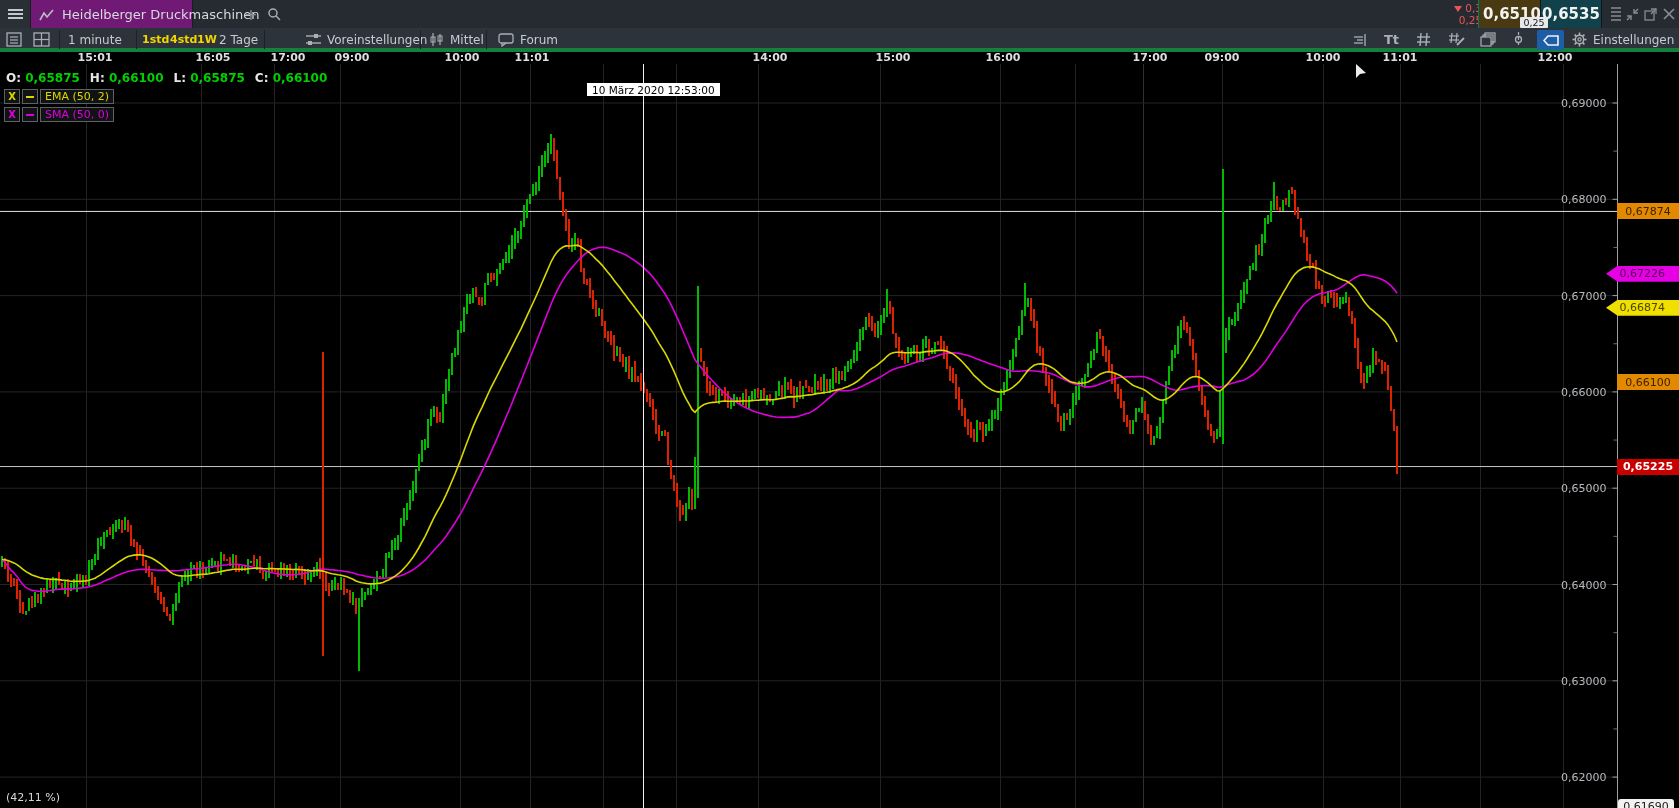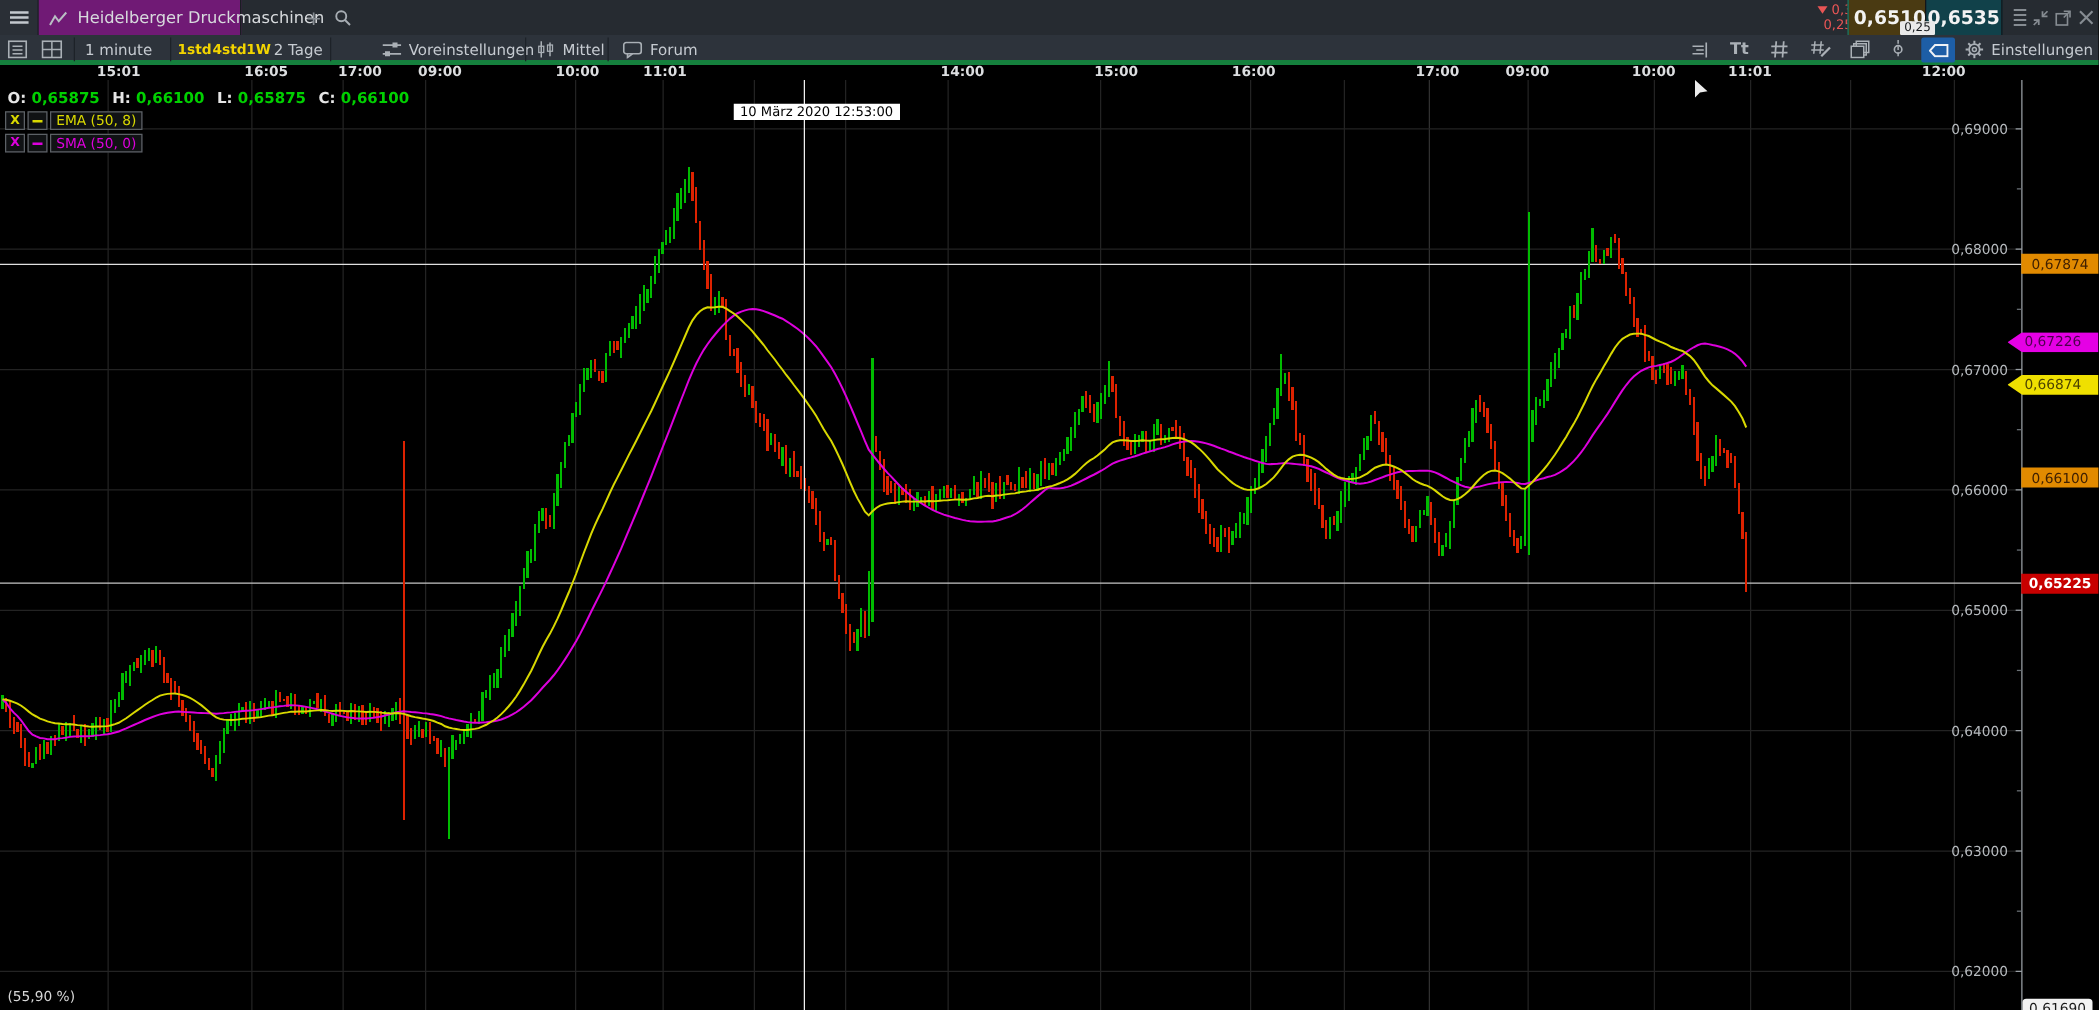--- a/index.html
+++ b/index.html
@@ -372,21 +372,21 @@
 
   <div class="ohlc">
     <span>O:</span> <span class="v">0,65875</span><span>H:</span> <span class="v">0,66100</span><span>L:</span> <span class="v">0,65875</span><span>C:</span> <span class="v">0,66100</span>
   </div>
 
   <div class="ind-row" style="top:89px">
     <span class="ind-box" id="ema-x" style="color: rgb(216, 216, 0);">X</span>
     <span class="ind-box" id="ema-dash" style="color: rgb(216, 216, 0);">
         <span class="dash"></span>
       </span>
-    <span class="ind-name" id="ema-name" style="color: rgb(216, 216, 0);">EMA (50, 8)</span>
+    <span class="ind-name" id="ema-name" style="color: rgb(216, 216, 0);">EMA (50, 2)</span>
   </div>
   <div class="ind-row" style="top:107px">
     <span class="ind-box" id="sma-x" style="color: rgb(221, 0, 221);">X</span>
     <span class="ind-box" id="sma-dash" style="color: rgb(221, 0, 221);">
         <span class="dash"></span>
       </span>
     <span class="ind-name" id="sma-name" style="color: rgb(221, 0, 221);">SMA (50, 0)</span>
   </div>
 
   <div id="plabels">
@@ -401,14 +401,14 @@
     </div>
   <div id="pbadges">
       <div class="badge" style="background: rgb(225, 138, 0); color: rgb(64, 32, 0); top: 203.434px;">0,67874</div>
       <div class="badge arrow" style="background: rgb(229, 0, 229); color: rgb(77, 0, 77); top: 265.836px;">0,67226</div>
       <div class="badge arrow" style="background: rgb(239, 224, 0); color: rgb(77, 67, 0); top: 299.734px;">0,66874</div>
       <div class="badge" style="background: rgb(225, 138, 0); color: rgb(64, 32, 0); top: 374.27px;">0,66100</div>
       <div class="badge bold" style="background: rgb(200, 0, 0); color: rgb(255, 255, 255); top: 458.532px;">0,65225</div>
       <div class="badge round" style="background: rgb(242, 242, 242); color: rgb(26, 26, 26); top: 798.953px;">0,61690</div>
     </div>
 
-  <div class="footer-pct">(55,90 %)</div>
+  <div class="footer-pct">(42,11 %)</div>
 </div>
 
 </body></html>

